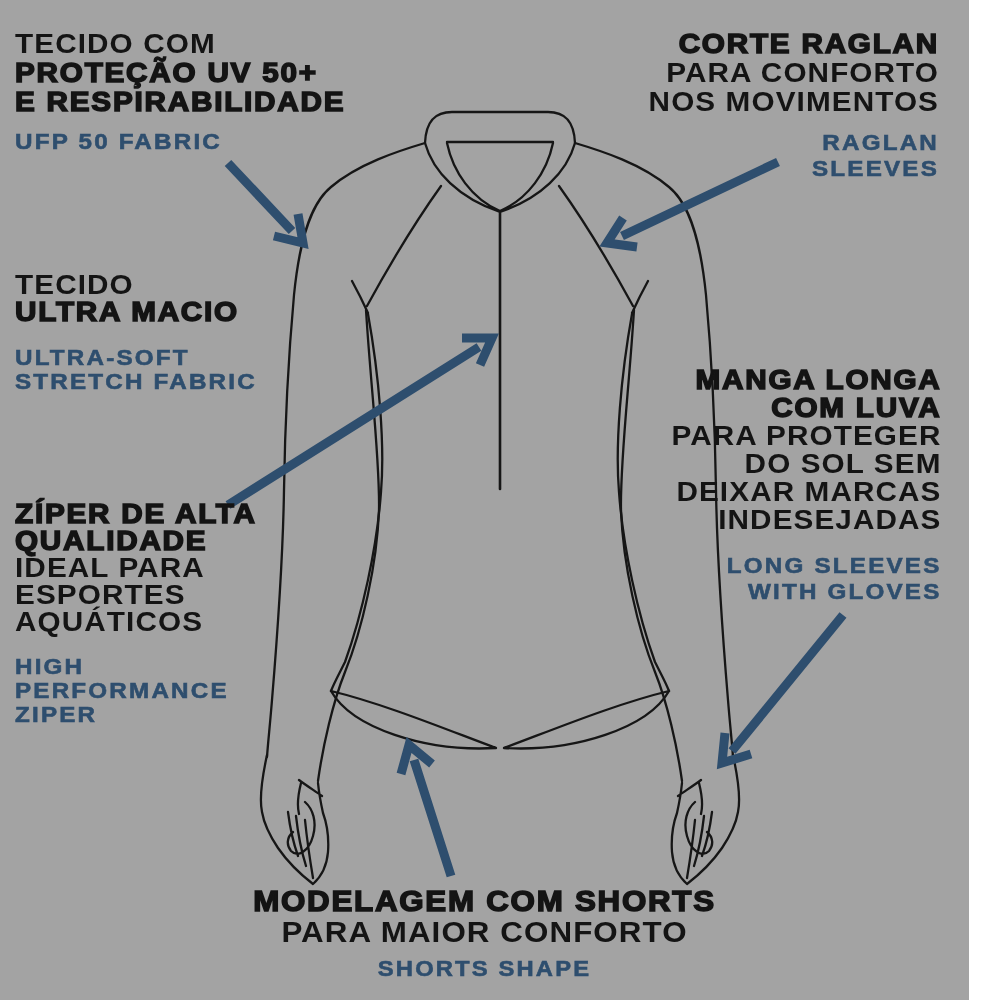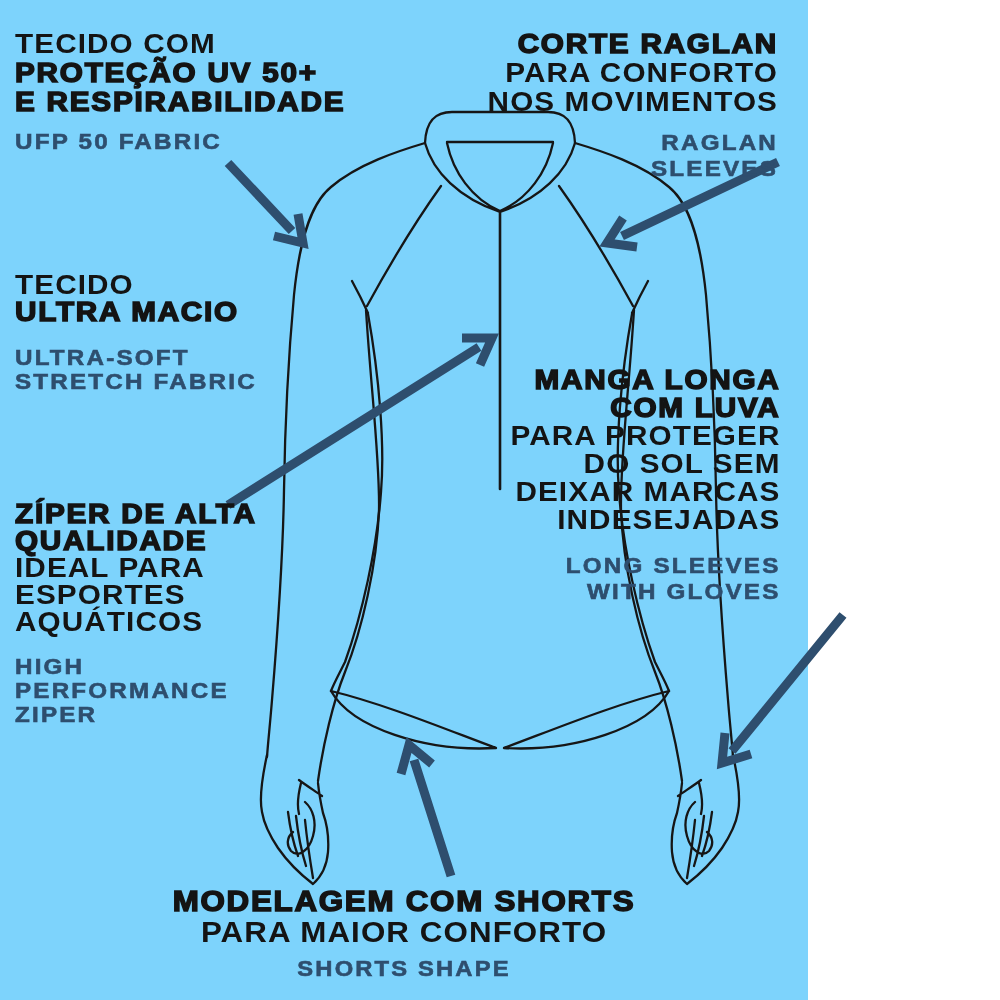--- a/index.html
+++ b/index.html
@@ -2,21 +2,21 @@
 <html><head>
 <meta charset="utf-8">
 <style>
   html,body{margin:0;padding:0;}
   body{
     width:1000px;height:1000px;
     background:#ffffff;
     font-family:"Liberation Sans","DejaVu Sans",sans-serif;
     overflow:hidden;
   }
-  .stage{position:relative;width:808px;height:1000px;background:#7dd3fc;}
+  .stage{position:relative;width:969px;height:1000px;background:#a3a3a3;}
   svg.art{position:absolute;left:0;top:0;width:1000px;height:1000px;}
 
   .lbl{position:absolute;color:#141414;white-space:nowrap;}
   .lbl.left-align{text-align:left;transform:scaleX(1.10);transform-origin:left top;}
   .lbl.right-align{text-align:right;transform:scaleX(1.10);transform-origin:right top;}
   .lbl.center-align{text-align:center;transform:scaleX(1.08);transform-origin:center top;}
 
   .pt{font-size:27px;line-height:29px;font-weight:700;letter-spacing:1px;}
   .pt.tight{line-height:27px;}
   .pt.mid{line-height:28px;}

